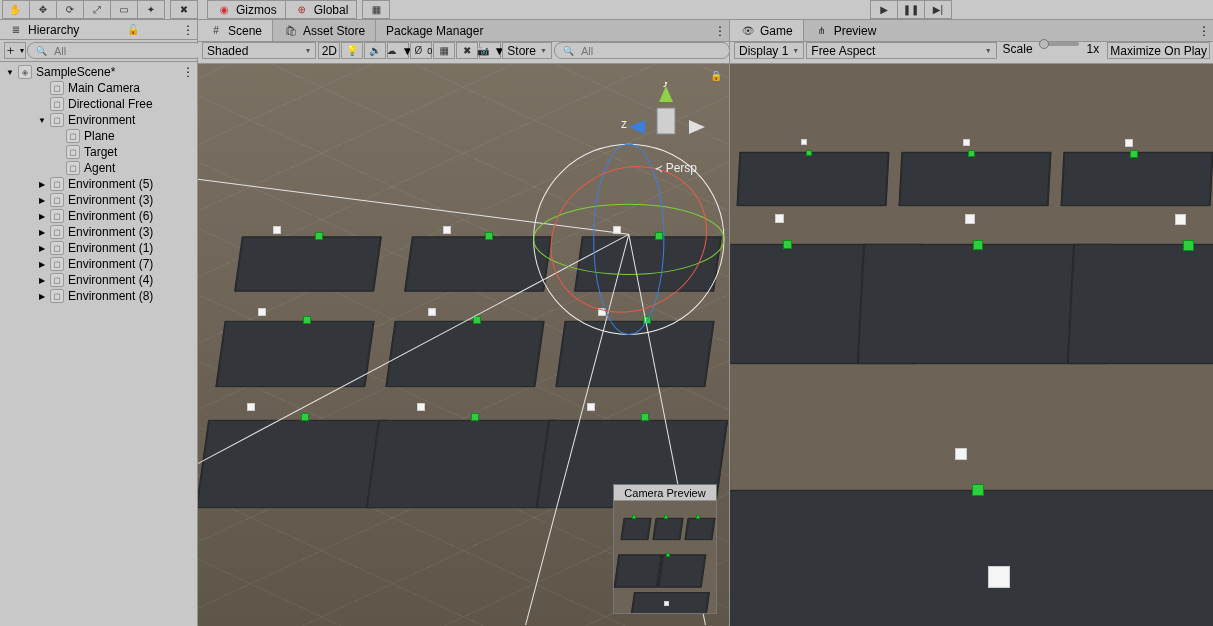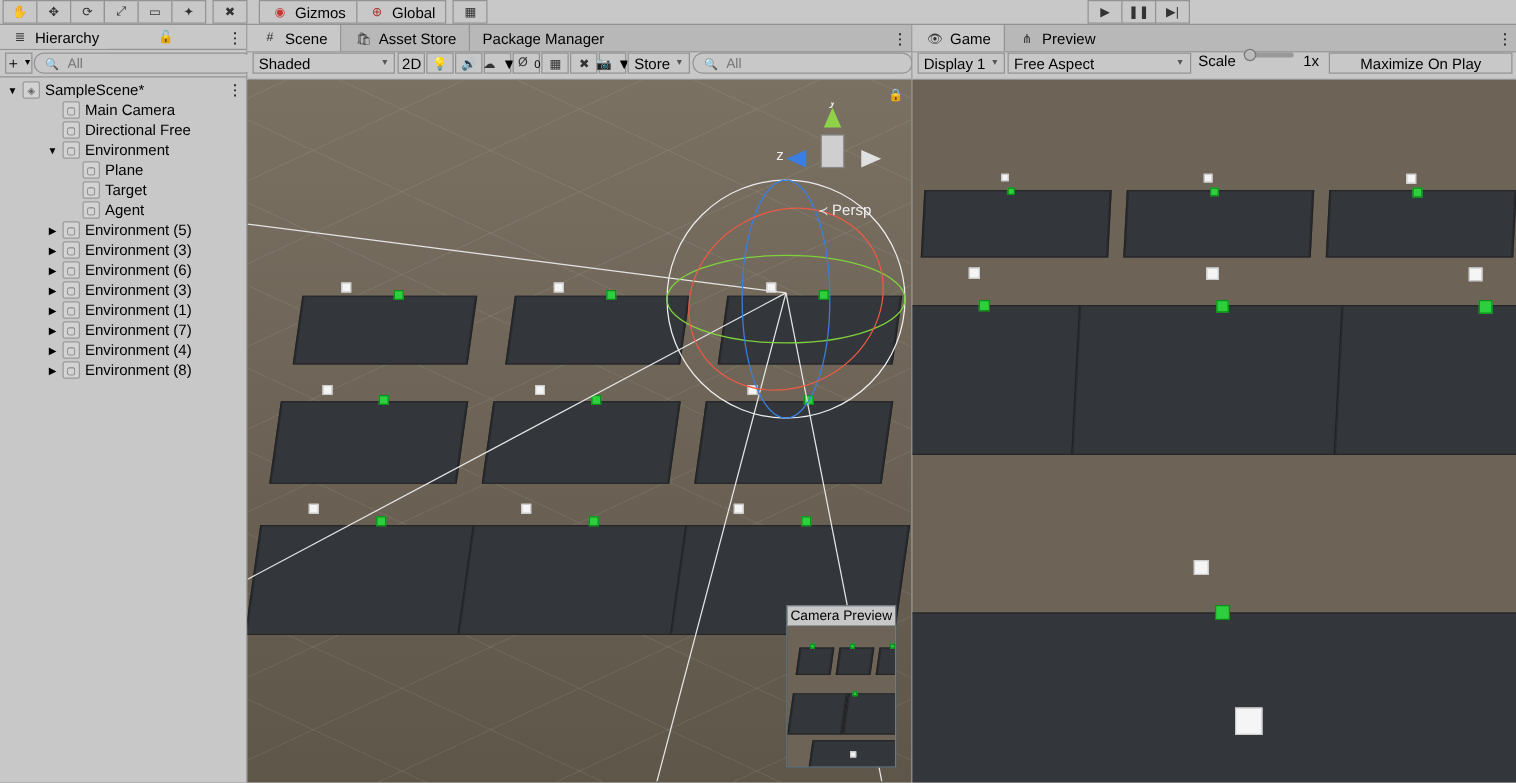--- a/index.html
+++ b/index.html
@@ -48,21 +48,21 @@
 }
 .plane { position:absolute; background:#33373c; border:1px solid #222; box-shadow:inset 0 0 0 1px rgba(0,0,0,.2); transform:skewX(-8deg) scaleY(0.55); }
 .cube-w,.cube-g { position:absolute; width:8px; height:8px; }
 .cube-w { background:#f5f5f5; border:1px solid #ccc; }
 .cube-g { background:#2ecf3e; border:1px solid #0b8e18; }
 .frustum { position:absolute; inset:0; pointer-events:none; }
 .frustum line { stroke:#e5e5e5; stroke-width:1; }
 .gizmo-wrap { position:absolute; top:18px; right:8px; width:110px; height:120px; pointer-events:none; }
 .lock-icon{ position:absolute; top:6px; right:6px; font-size:10px; color:#444; }
 .persp-label{ position:absolute; top:97px; right:32px; font-size:10px; color:#eee; }
-.cam-prev { position:absolute; bottom:12px; right:12px; width:88px; border:1px solid #777; background:#0c4a6e; }
+.cam-prev { position:absolute; bottom:12px; right:12px; width:104px; border:1px solid #777; background:#1d4ed8; }
 .cam-prev-header { height:16px; background:#c8c8c8; border-bottom:1px solid #939393; display:flex; align-items:center; justify-content:center; font-size:11px; }
 .cam-prev-body { height:112px; background:#6d6457; position:relative; overflow:hidden; }
 
 
 .game-col { width:483px; display:flex; flex-direction:column; }
 .game-view { flex:1; position:relative; background:#6d6457; overflow:hidden; }
 .slider-track { width:40px; height:4px; background:#999; border-radius:2px; position:relative; }
 .slider-thumb { width:10px; height:10px; background:#bbb; border:1px solid #777; border-radius:50%; position:absolute; top:-3px; left:0; }
 
 
@@ -408,21 +408,21 @@
         <div class="dd" style="flex:1">
           <span>Free Aspect</span>
           <span class="spacer"></span>
             <span class="tri">▼</span>
         </div>
         <span style="padding:0 4px">Scale</span>
         <div class="slider-track">
             <div class="slider-thumb"></div>
           </div>
         <span style="padding:0 6px">1x</span>
-        <div class="pillbtn" style="padding:0 24px">
+        <div class="pillbtn" style="padding:0 2px">
             <span>Maximize On Play</span>
           </div>
       </div>
       <div class="game-view">
         <div id="game-planes">
             <div class="plane" style="left: 8px; top: 70px; width: 150px; height: 90px; transform: skewX(-3deg) scaleY(0.6);"></div>
             <div class="cube-g" style="width: 6px; height: 6px; left: 75.5px; top: 86.2px;"></div>
             <div class="cube-w" style="width: 6px; height: 6px; left: 71px; top: 74.5px;"></div>
             <div class="plane" style="left: 170px; top: 70px; width: 150px; height: 90px; transform: skewX(-3deg) scaleY(0.6);"></div>
             <div class="cube-g" style="width: 7px; height: 7px; left: 237.5px; top: 86.2px;"></div>

